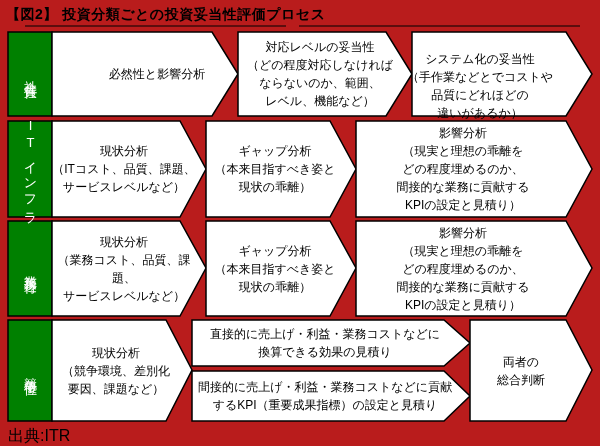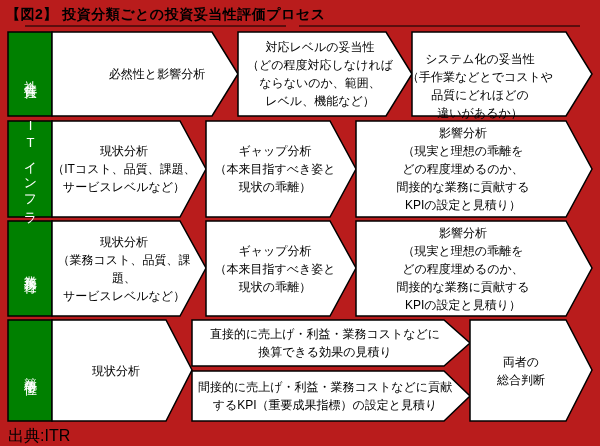--- a/index.html
+++ b/index.html
@@ -138,20 +138,22 @@
   <div class="txt" style="left:356px; top:221px; width:214px; height:95px;">
     <div>影響分析</div>
     <div>（現実と理想の乖離を
 どの程度埋めるのか、
 間接的な業務に貢献する
 KPIの設定と見積り）</div>
   </div>
 
   <div class="txt" style="left:52px; top:320px; width:128px; height:101px;">
     <div>現状分析</div>
+    <div>（競争環境、差別化
+要因、課題など）</div>
   </div>
   <div class="txt" style="left:194px; top:320px; width:262px; height:46px;">直接的に売上げ・利益・業務コストなどに
 換算できる効果の見積り</div>
   <div class="txt" style="left:194px; top:371px; width:262px; height:50px;">間接的に売上げ・利益・業務コストなどに貢献
 するKPI（重要成果指標）の設定と見積り</div>
   <div class="txt" style="left:470px; top:320px; width:102px; height:101px;">両者の
 総合判断</div>
 
   <div class="source"><span>出典:</span><span>ITR</span></div>
 

